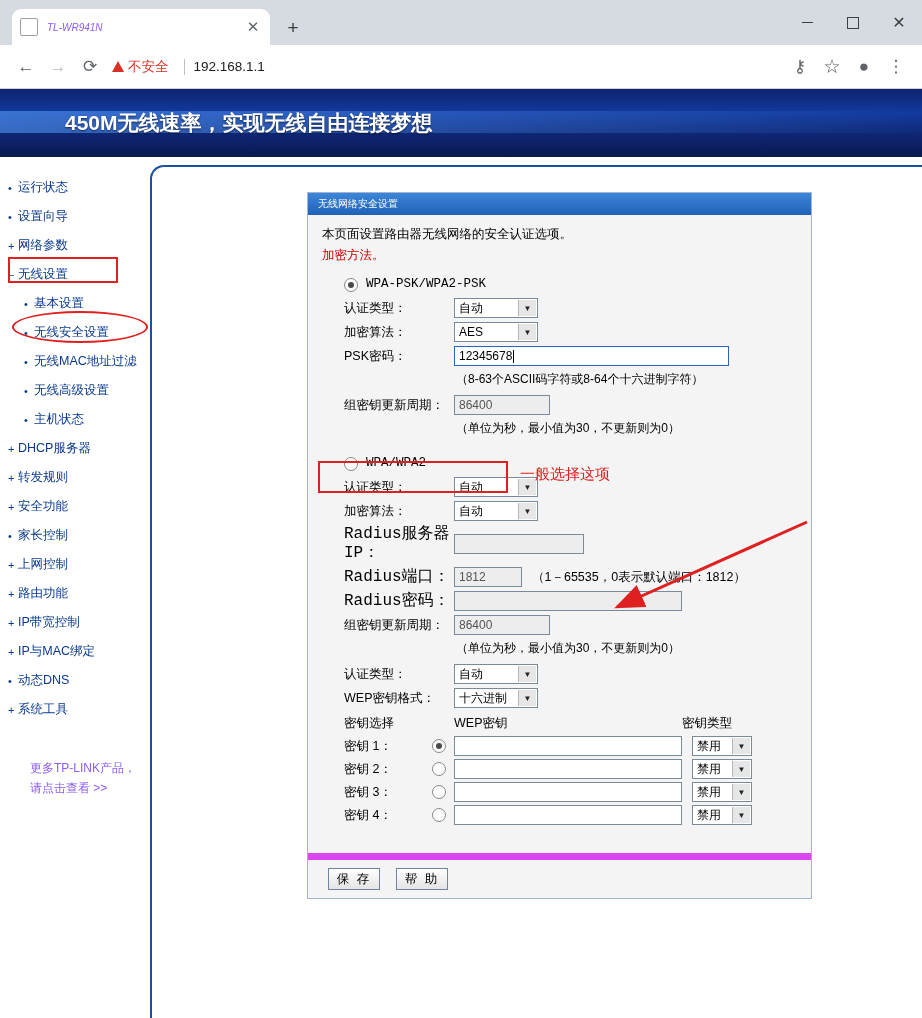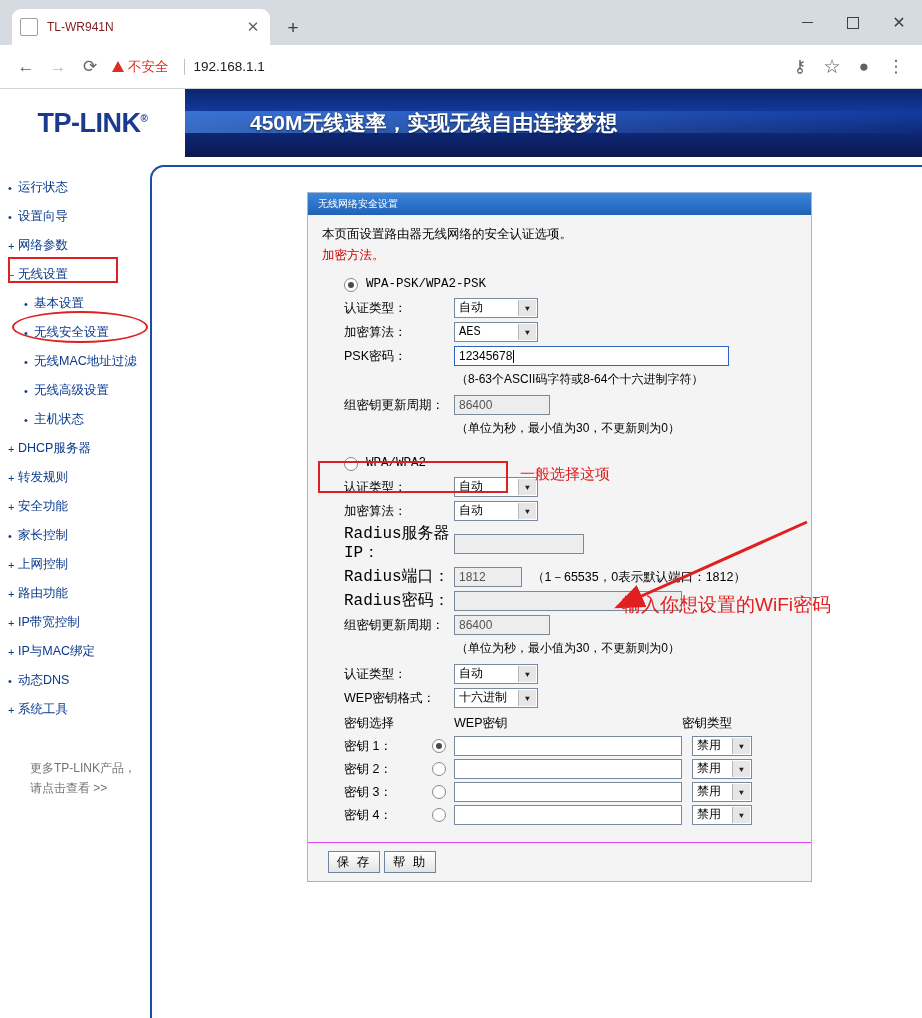--- a/index.html
+++ b/index.html
@@ -46,25 +46,26 @@
   }
   .tab-favicon {
     width: 16px;
     height: 16px;
     border: 1px solid #9aa0a6;
     border-radius: 2px;
     margin-right: 9px;
     flex: none;
   }
   .tab-title {
-    font-size: 12px;
-    color: #7f1d1d;
+    font-size: 10px;
+    color: #8b5cf6;
     flex: 1;
     white-space: nowrap;
     overflow: hidden;
+    font-style: italic;
   }
   .tab-close {
     font-size: 15px;
     color: #5f6368;
     width: 18px;
     text-align: center;
     line-height: 14px;
   }
   .newtab {
     margin-left: 12px;
@@ -267,21 +268,21 @@
     position: absolute;
     left: 24px;
     top: 50%;
     transform: translateY(-50%);
     font-size: 11px;
   }
   .sidebar-footer {
     margin-top: 34px;
     padding-left: 30px;
     font-size: 12px;
-    color: #737373;
+    color: #8b5cf6;
     line-height: 20px;
   }
 
   
   .hl-rect {
     position: absolute;
     border: 2px solid #e02020;
     box-sizing: border-box;
     pointer-events: none;
   }
@@ -372,21 +373,21 @@
     width: 84px;
     height: 20px;
     font-size: 12px;
     border: 1px solid #7b8a9b;
     background: #fff;
     box-sizing: border-box;
     display: flex;
     align-items: center;
     padding-left: 4px;
     position: relative;
-    font-family: Liberation Mono, monospace;
+    font-family: Liberation Sans, sans-serif;
   }
   .select-box .arrow {
     position: absolute;
     right: 1px; top: 1px;
     width: 17px; height: 16px;
     background: #e6e6e6;
     border-left: 1px solid #b7b7b7;
     display: flex;
     align-items: center;
     justify-content: center;
@@ -436,25 +437,25 @@
     width: 88px;
     font-size: 12.5px;
   }
   .wep-row .c-radio { width: 22px; display: flex; justify-content: center; }
   .wep-row .c2 { width: 228px; }
   .wep-row .c2 .text-box { width: 228px; }
   .wep-row .c3 { margin-left: 10px; }
   .wep-row .c3 .select-box { width: 60px; }
 
   .btn-bar {
-    border-top: 1px solid #d946ef;
-    margin-top: 6px;
+    border-top: 7px solid #d946ef;
+    margin-top: 17px;
     padding: 8px 0 8px 20px;
     display: flex;
-    gap: 4px;
+    gap: 16px;
     background: #f4f4f4;
   }
   .btn {
     min-width: 52px;
     height: 22px;
     border: 1px solid #6f84a0;
     background: linear-gradient(180deg,#ffffff,#e4e4e4);
     font-size: 12.5px;
     display: flex;
     align-items: center;
@@ -518,23 +519,20 @@
       <div class="navicon">⚷</div>
       <div class="navicon">☆</div>
       <div class="navicon">●</div>
       <div class="navicon">⋮</div>
     </div>
   </div>
 
   <div class="page">
 
     <div class="banner">
-      <div class="logo-box">
-        <span class="logo-text"><span>TP-LINK</span><sup>®</sup></span>
-      </div>
       <div class="banner-strip">
         <div class="banner-text">450M无线速率，实现无线自由连接梦想</div>
       </div>
     </div>
 
     <div class="body-area">
 
       <div class="sidebar">
         <div class="menu-item"><span class="bullet">•</span><span>运行状态</span></div>
         <div class="menu-item"><span class="bullet">•</span><span>设置向导</span></div>
@@ -762,21 +760,20 @@
           </div>
 
           <div class="btn-bar">
             <div class="btn">保 存</div>
             <div class="btn">帮 助</div>
           </div>
         </div>
 
         <div class="hl-rect" style="left:166px; top:294px; width:190px; height:32px;"></div>
         <div class="anno" style="left:368px; top:298px;">一般选择这项</div>
-        <div class="anno big" style="left:470px; top:425px;">输入你想设置的WiFi密码</div>
 
         <svg class="arrow-svg" width="300" height="120" style="left:380px; top:350px;">
           <defs>
             <marker id="ah" markerWidth="10" markerHeight="8" refX="9" refY="4" orient="auto">
               <polygon points="0 0, 10 4, 0 8" fill="#e02020"></polygon>
             </marker>
           </defs>
           <line x1="275" y1="5" x2="85" y2="90" stroke="#e02020" stroke-width="3" marker-end="url(#ah)"></line>
         </svg>
 

